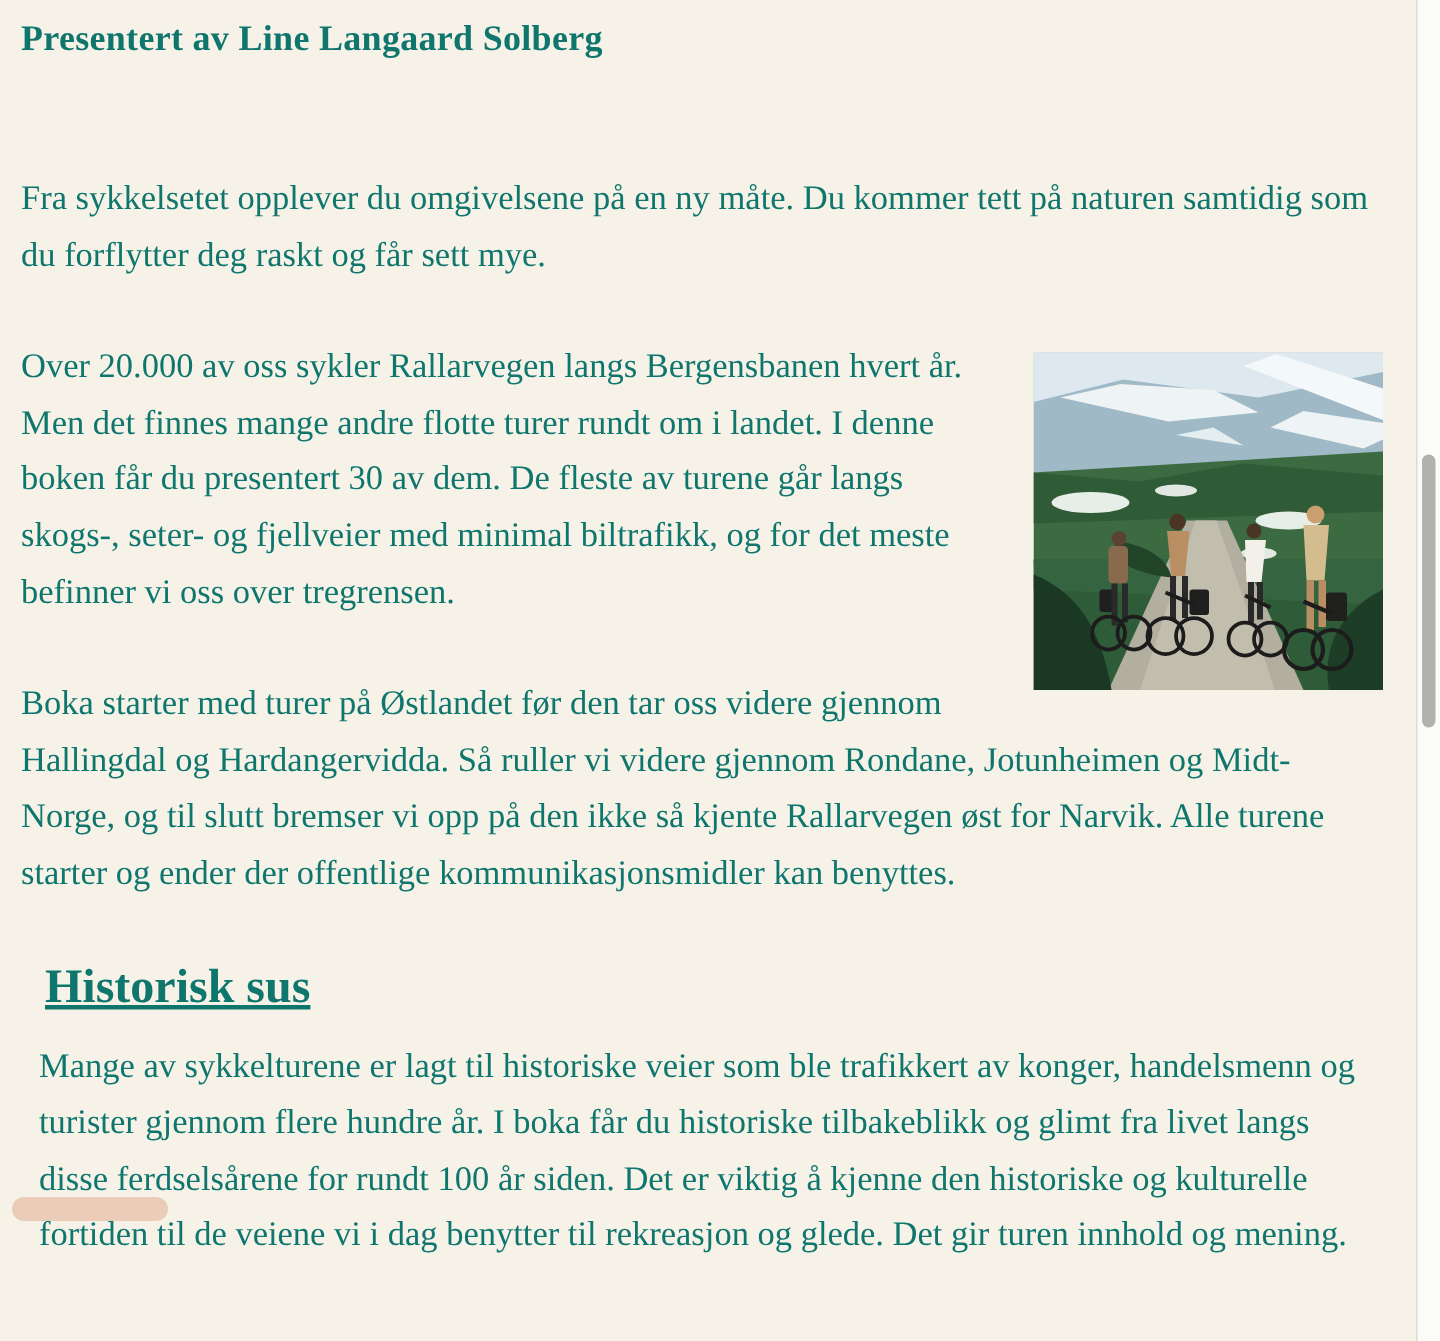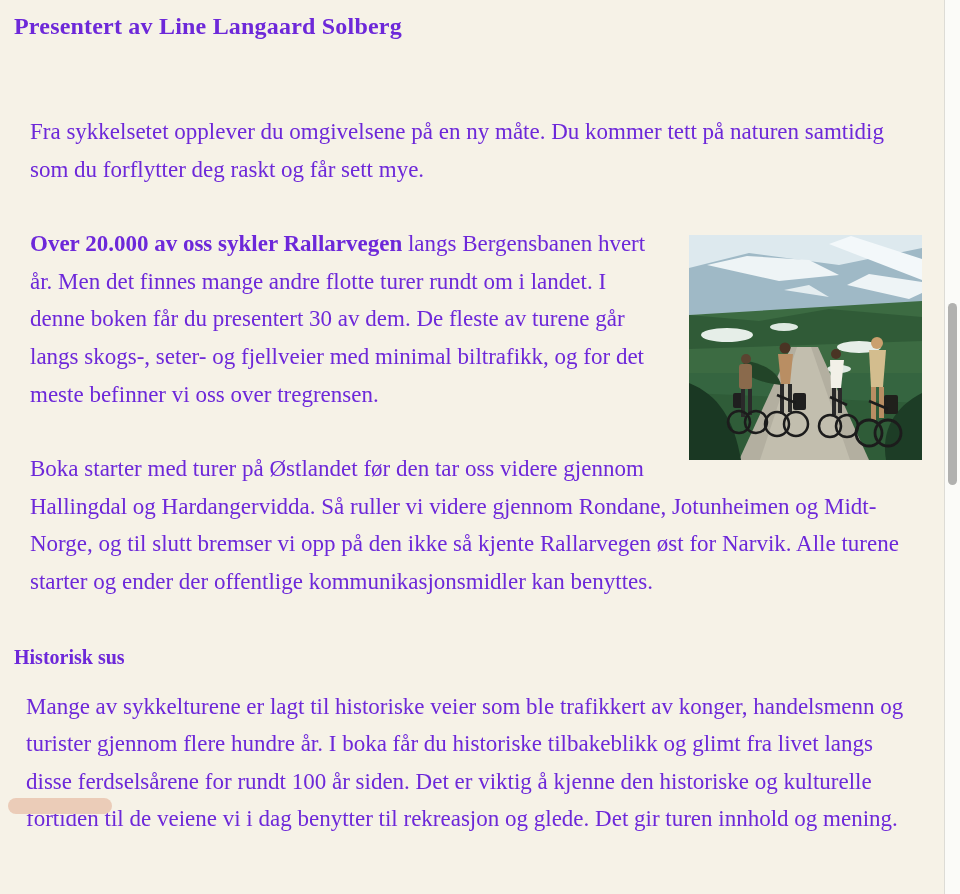--- a/index.html
+++ b/index.html
@@ -2,43 +2,43 @@
 <html lang="no"><head>
 <meta charset="utf-8">
 <style>
   html, body { margin: 0; padding: 0; }
   body {
     width: 960px; height: 894px; overflow: hidden;
     background: #f6f2e7;
   }
   .page {
     position: relative; width: 960px; height: 804px;
-    background: #f6f2e7; color: #6d28d9;
+    background: #f6f2e7; color: #0f766e;
     font-family: "Liberation Serif", "DejaVu Serif", serif;
   }
   .content {
     position: absolute; top: 0; left: 0; width: 945px;
     box-sizing: border-box; padding: 7px 23px 0 14px;
   }
   .byline {
     font-size: 24px; font-weight: bold; line-height: 38px;
     margin: 0 0 68px 0; letter-spacing: 0.2px;
   }
   .content p {
-    font-size: 23px; line-height: 37.6px; margin: 0 0 37px 16px;
+    font-size: 23px; line-height: 37.6px; margin: 0 0 37px 0;
   }
-  .lead-bold { font-weight: bold; text-align: right; }
+  .lead-bold { font-weight: normal; text-align: right; }
   .photo-figure {
     float: right; width: 233px; height: 225px;
     margin: 10px 0 18px 34px; padding: 0;
   }
   .photo-figure svg { display: block; }
   .history-heading {
-    font-size: 20px; font-weight: bold; line-height: 38px;
-    margin: 0; clear: none;
+    font-size: 32px; font-weight: bold; line-height: 38px;
+    margin: 16px; clear: none; text-decoration: underline;
   }
   .history-paragraph { margin: 12px !important; }
   
   .scroll-track {
     position: absolute; top: 0; right: 0; width: 15px; height: 894px;
     background: #fbfbf8; border-left: 1px solid #dddcd6;
   }
   .scroll-thumb {
     position: absolute; left: 3px; top: 303px; width: 9px; height: 182px;
     background: #b1b1af; border-radius: 5px;

